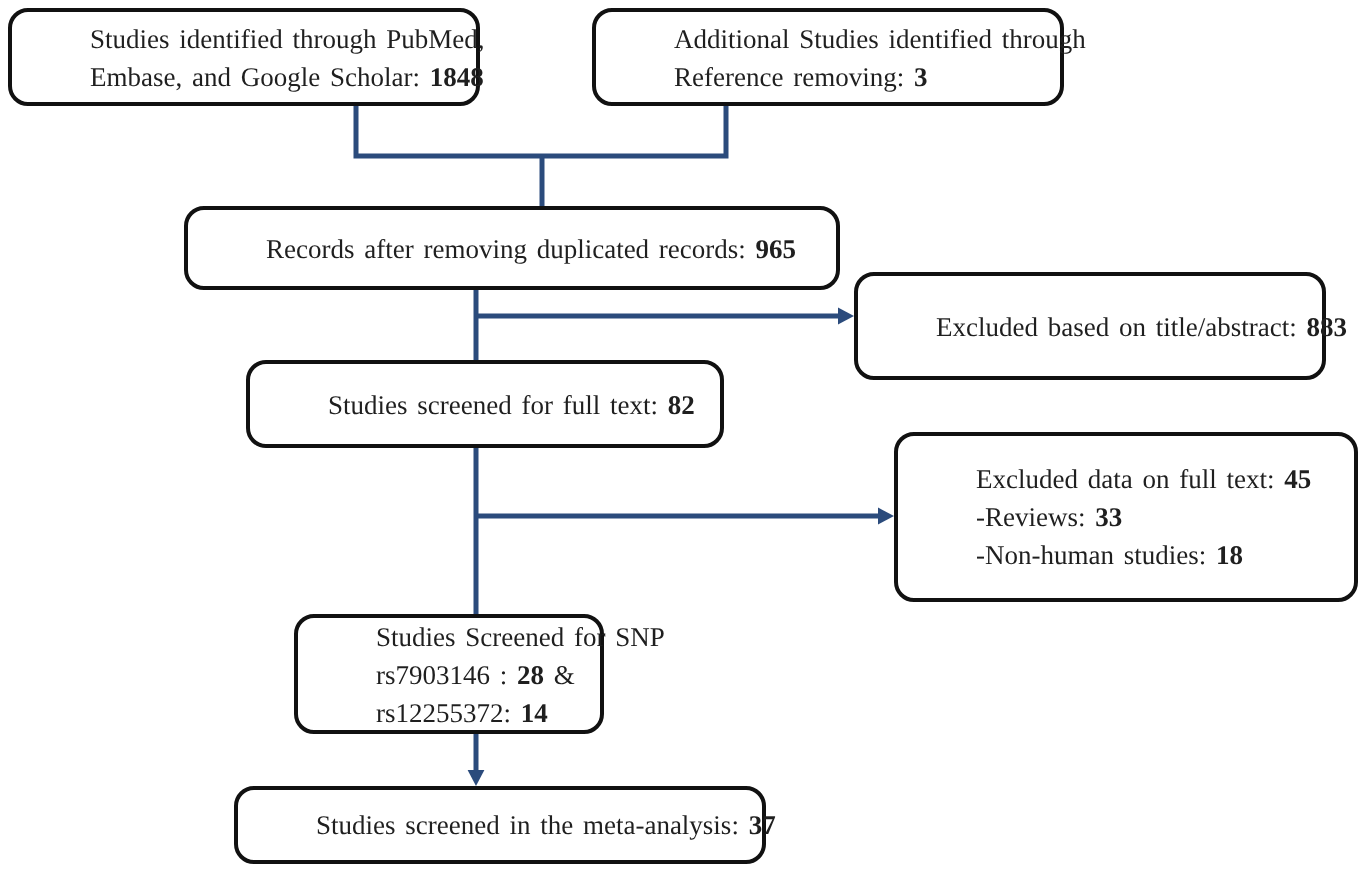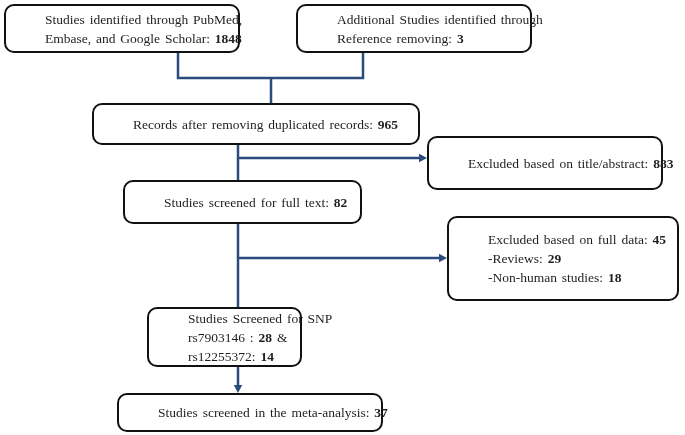--- a/index.html
+++ b/index.html
@@ -86,22 +86,22 @@
 
   <div class="box" style="left:427px; top:136px; width:236px; height:54px;">
     <div class="bline"><span>Excluded based on title/abstract: </span><b class="v">883</b></div>
   </div>
 
   <div class="box" style="left:123px; top:180px; width:239px; height:44px;">
     <div class="bline"><span>Studies screened for full text: </span><b class="v">82</b></div>
   </div>
 
   <div class="box" style="left:447px; top:216px; width:232px; height:85px;">
-    <div class="bline"><span>Excluded based on full data: </span><b class="v">45</b></div>
-    <div class="bline"><span>-Reviews: </span><b class="v">29</b></div>
+    <div class="bline"><span>Excluded data on full text: </span><b class="v">45</b></div>
+    <div class="bline"><span>-Reviews: </span><b class="v">33</b></div>
     <div class="bline"><span>-Non-human studies: </span><b class="v">18</b></div>
   </div>
 
   <div class="box" style="left:147px; top:307px; width:155px; height:60px;">
     <div class="bline"><span>Studies Screened for SNP</span></div>
     <div class="bline"><span>rs7903146 : </span><b class="v">28</b><span> &amp;</span></div>
     <div class="bline"><span>rs12255372: </span><b class="v">14</b></div>
   </div>
 
   <div class="box" style="left:117px; top:393px; width:266px; height:39px;">

